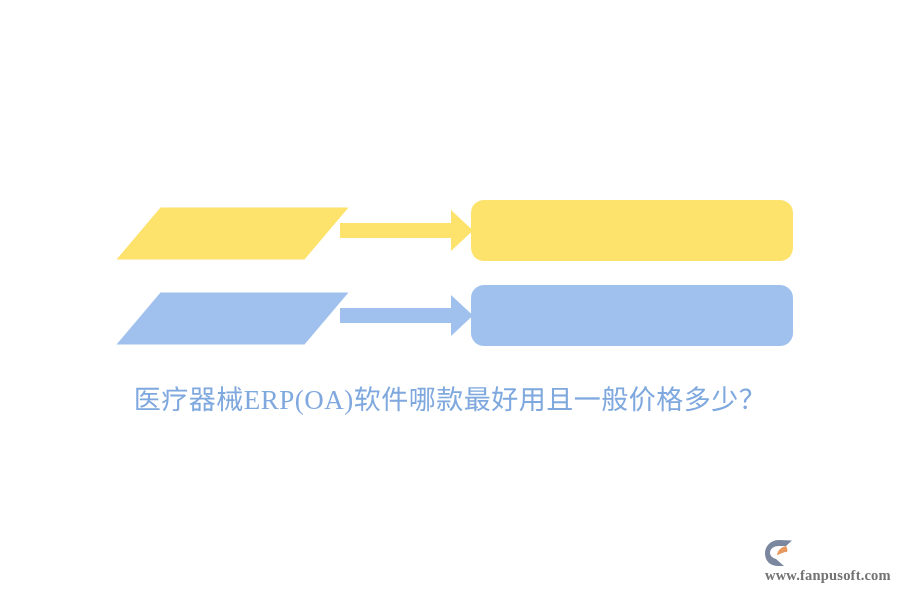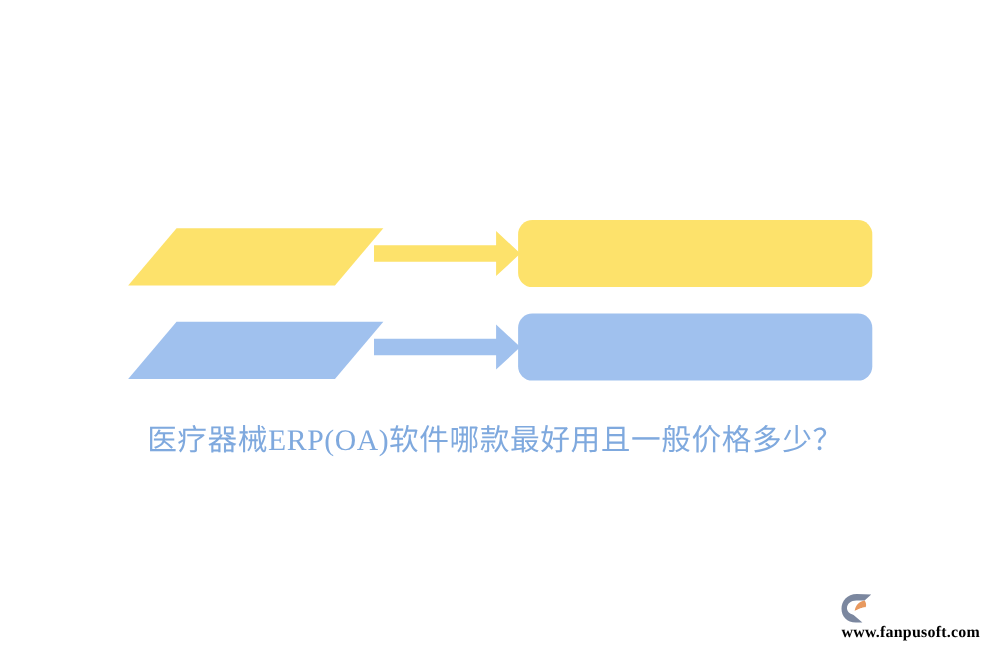--- a/index.html
+++ b/index.html
@@ -122,16 +122,16 @@
       <svg class="logo-mark" viewBox="0 0 60 56" xmlns="http://www.w3.org/2000/svg">
 
         <path d="M30 2 C12 2 2 15 2 29 C2 43 12 54 28 54 L40 54 L24 40
                  C16 38 12 33 12 28 C12 20 19 14 29 14 L44 14 L56 3 Z" fill="#7b879f"></path>
 
         <path d="M44 14 C34 16 27 23 26 33 C31 30 38 27 46 26 C48 21 46 17 44 14 Z" fill="#e8995f"></path>
 
         <path d="M26 33 C31 30 38 27 46 26 L44 31 C37 32 31 34 27 36 Z" fill="#ffffff"></path>
       </svg>
     </div>
-    <div class="logo-url" style="color: #000000;">www.fanpusoft.com</div>
+    <div class="logo-url" style="color: #737373;">www.fanpusoft.com</div>
   </div>
 
 </div>
 
 </body></html>

